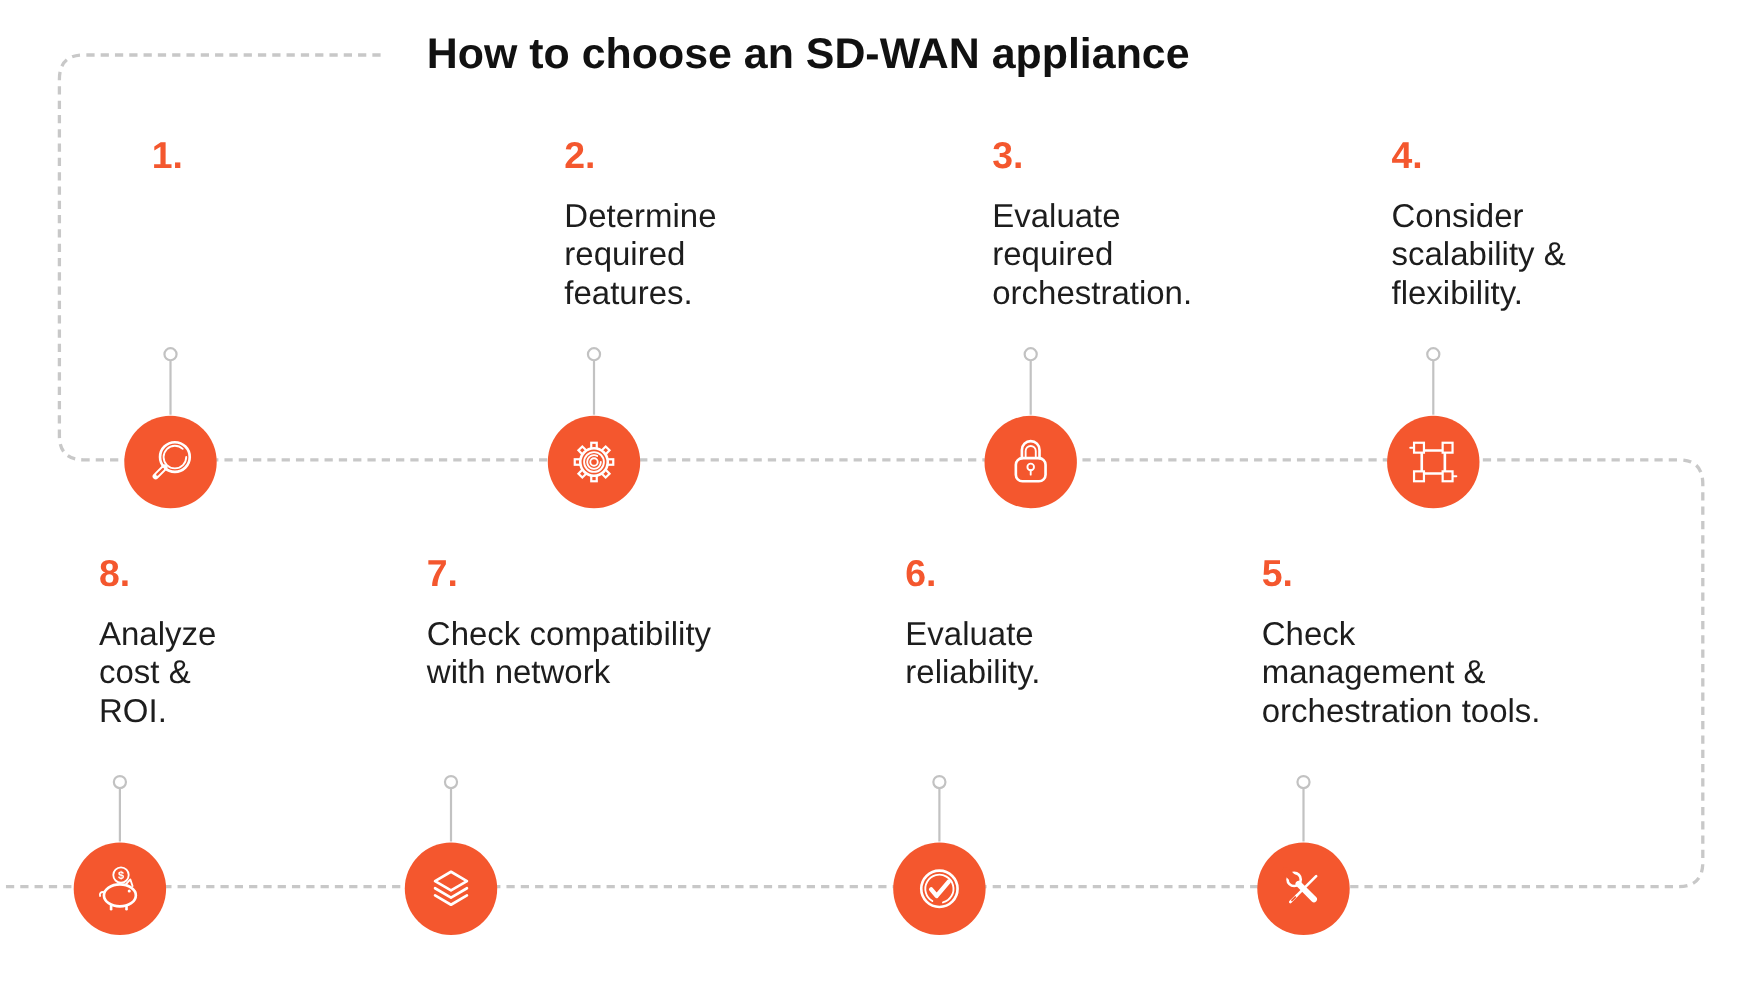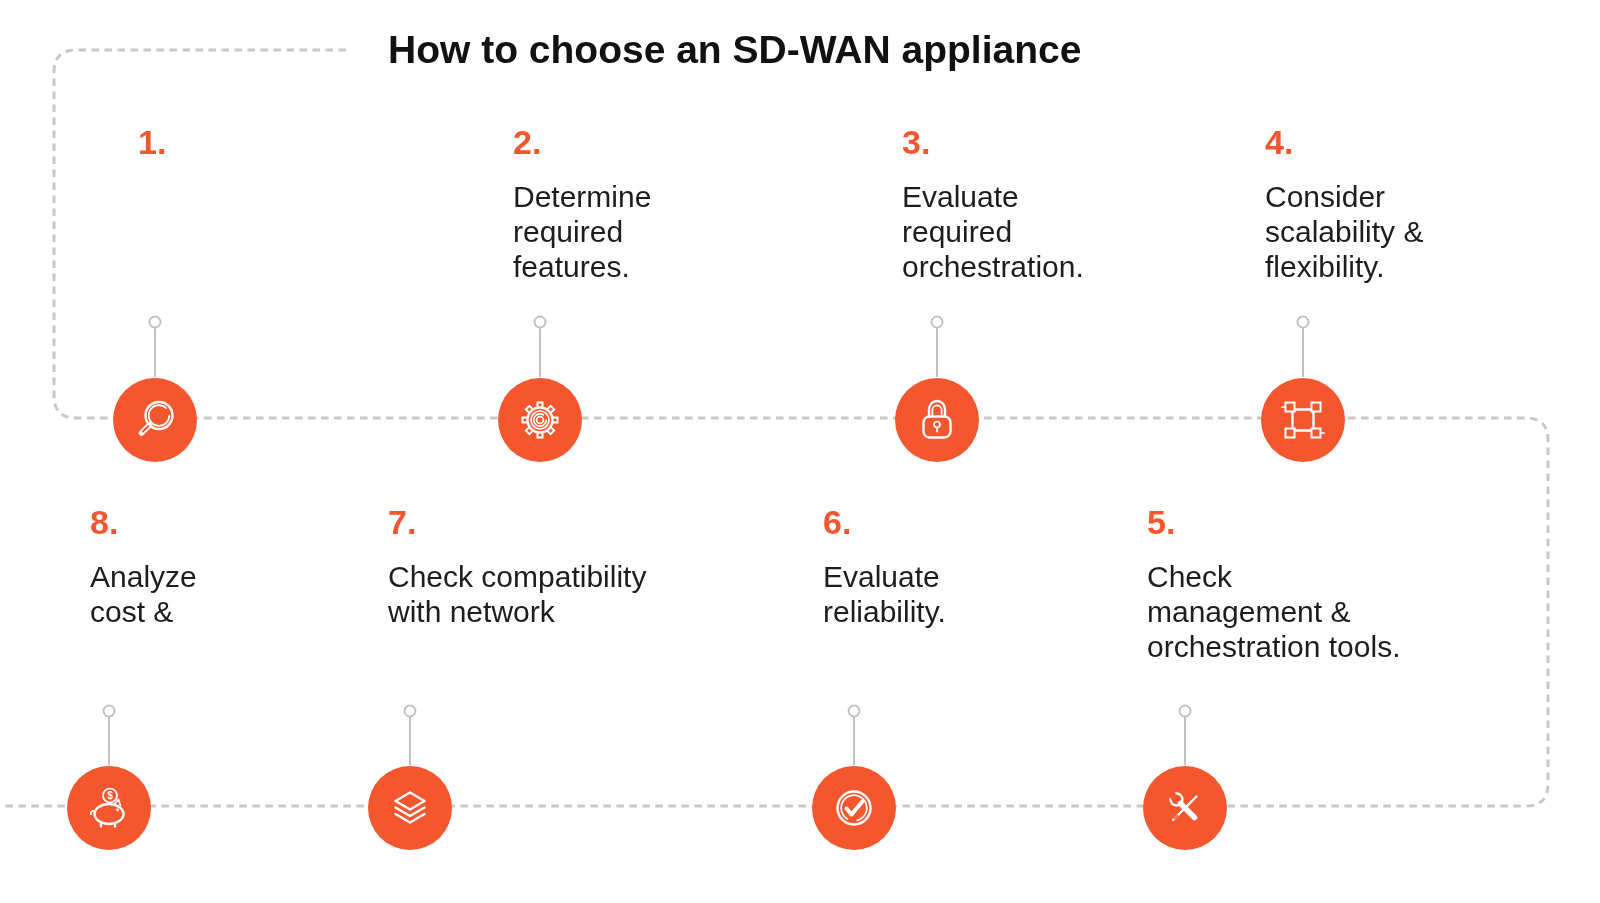--- a/index.html
+++ b/index.html
@@ -223,20 +223,21 @@
       <div>scalability &amp;</div>
       <div>flexibility.</div>
     </div>
   </div>
 
   <div class="step step-8">
     <div class="step-number">8.</div>
     <div class="step-text">
       <div>Analyze</div>
       <div>cost &amp;</div>
+      <div>ROI.</div>
     </div>
   </div>
 
   <div class="step step-7">
     <div class="step-number">7.</div>
     <div class="step-text">
       <div>Check compatibility</div>
       <div>with network</div>
     </div>
   </div>

